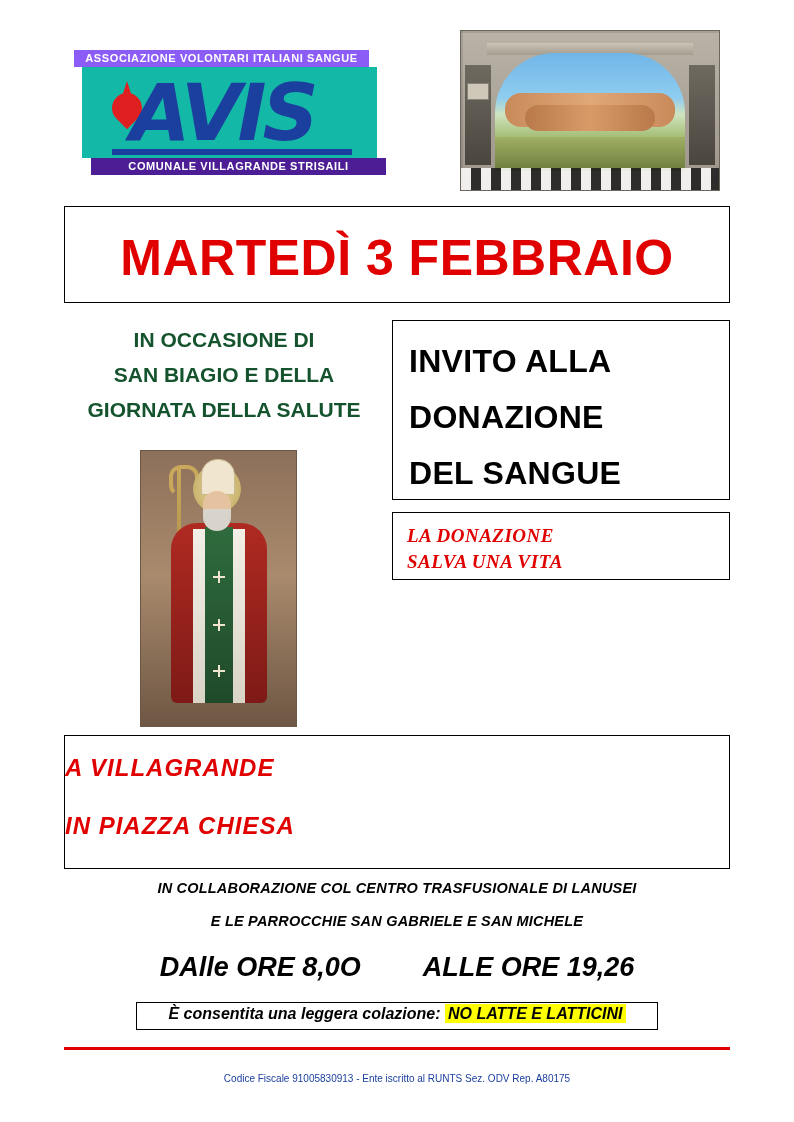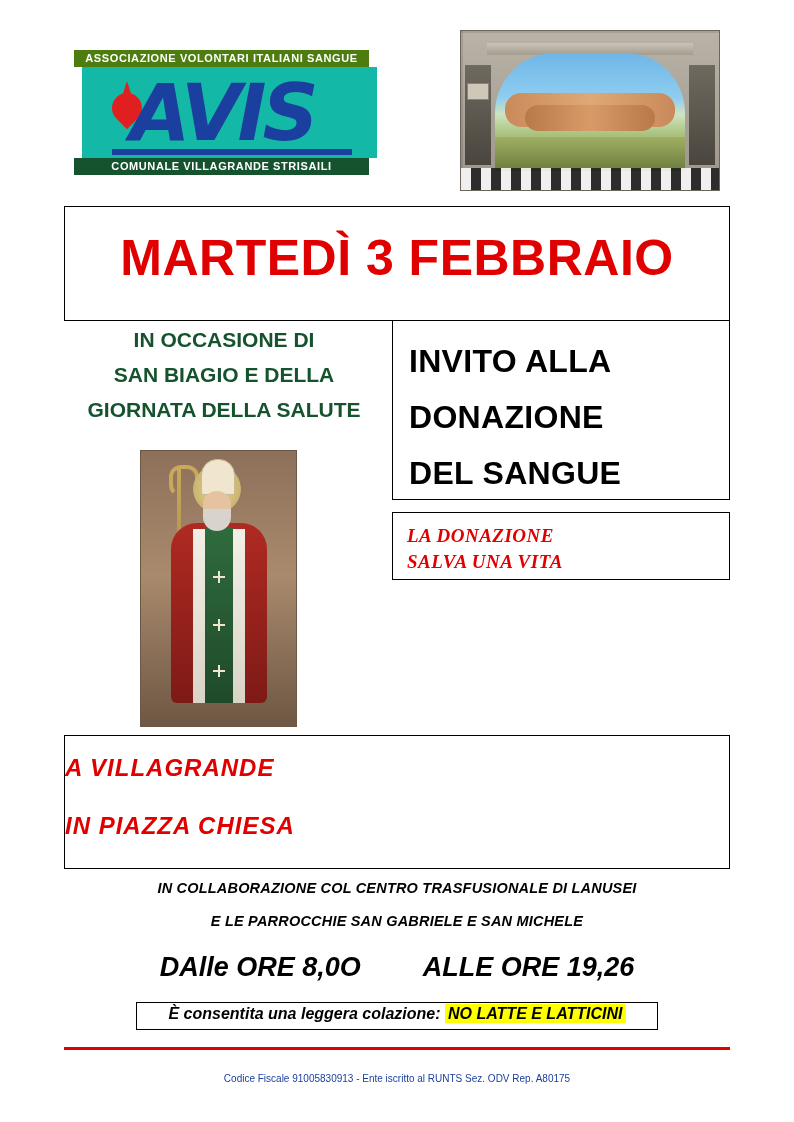--- a/index.html
+++ b/index.html
@@ -24,35 +24,35 @@
     left: 74px;
     top: 50px;
     width: 295px;
     height: 125px;
     background: #ffffff;
   }
   .avis-top-bar {
     position: absolute;
     left: 0; top: 0;
     width: 295px; height: 17px;
-    background: #4d7c0f;
+    background: #8b5cf6;
     color: #ffffff;
     font-size: 11px;
     font-weight: bold;
     letter-spacing: 0.6px;
     text-align: center;
     line-height: 17px;
     white-space: nowrap;
     font-family: "Liberation Sans", sans-serif;
   }
   .avis-bottom-bar {
     position: absolute;
-    left: 0; bottom: 0;
+    left: 17px; bottom: 0;
     width: 295px; height: 17px;
-    background: #14532d;
+    background: #4c1d95;
     color: #ffffff;
     font-size: 11px;
     font-weight: bold;
     letter-spacing: 0.6px;
     text-align: center;
     line-height: 17px;
     white-space: nowrap;
   }
   .avis-middle {
     position: absolute;
@@ -175,21 +175,21 @@
 
   
   .box {
     position: absolute;
     border: 1px solid #000;
     box-sizing: border-box;
     background: #fff;
   }
 
   .date-box {
-    left: 64px; top: 206px; width: 666px; height: 115px;
+    left: 64px; top: 206px; width: 666px; height: 97px;
   }
   .date-text {
     position: absolute;
     left: 0; right: 0; top: 22px;
     text-align: center;
     font-family: "Liberation Sans", sans-serif;
     font-size: 50px;
     font-weight: bold;
     color: #e00000;
     letter-spacing: 0.5px;

